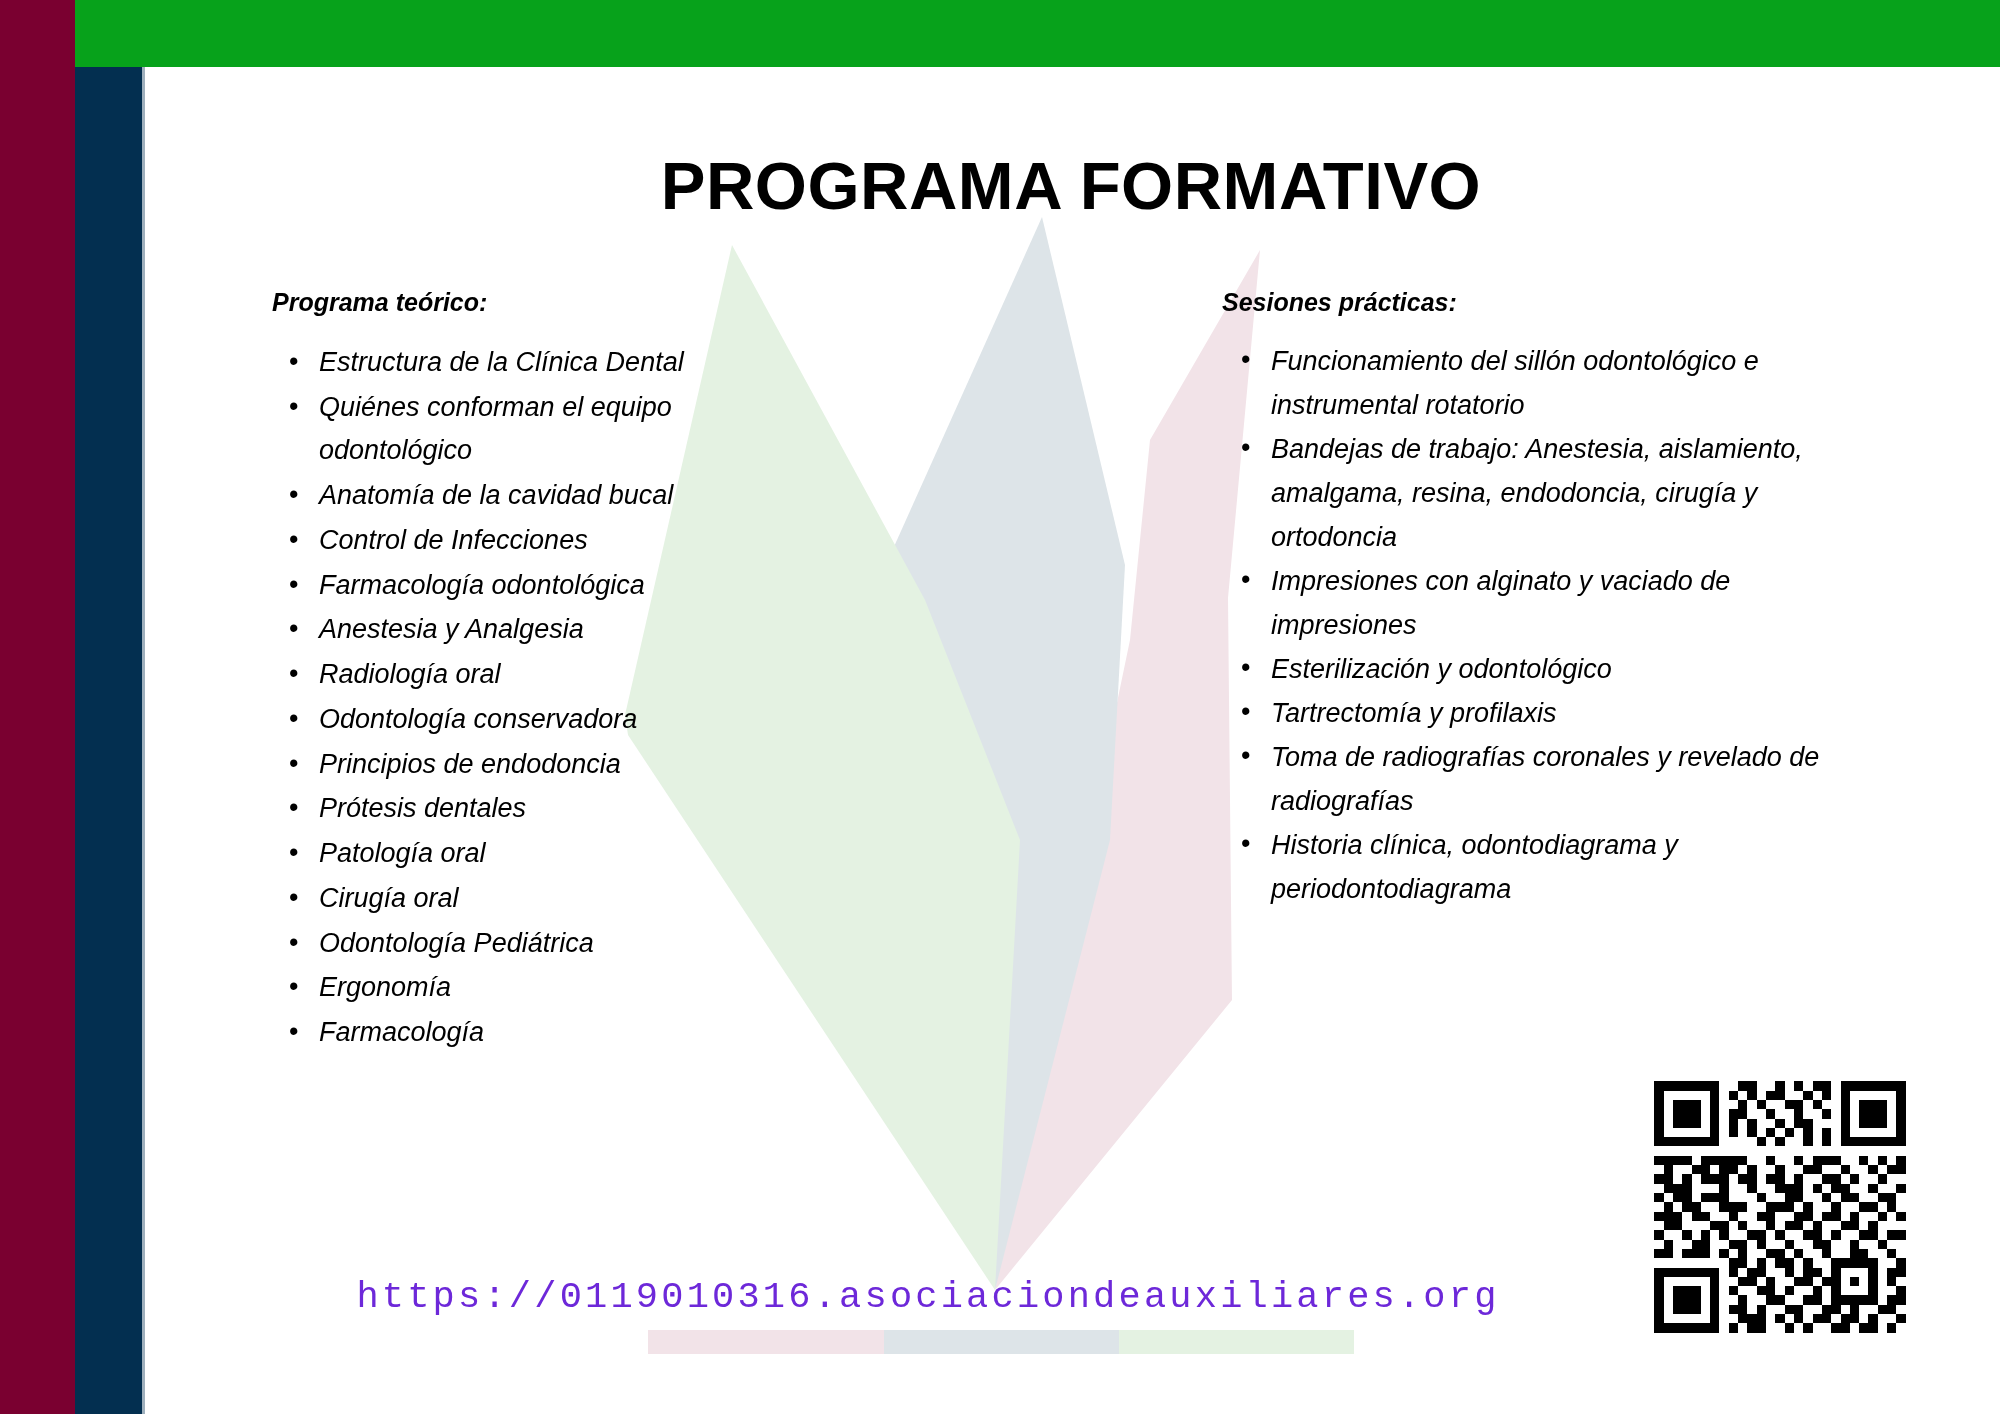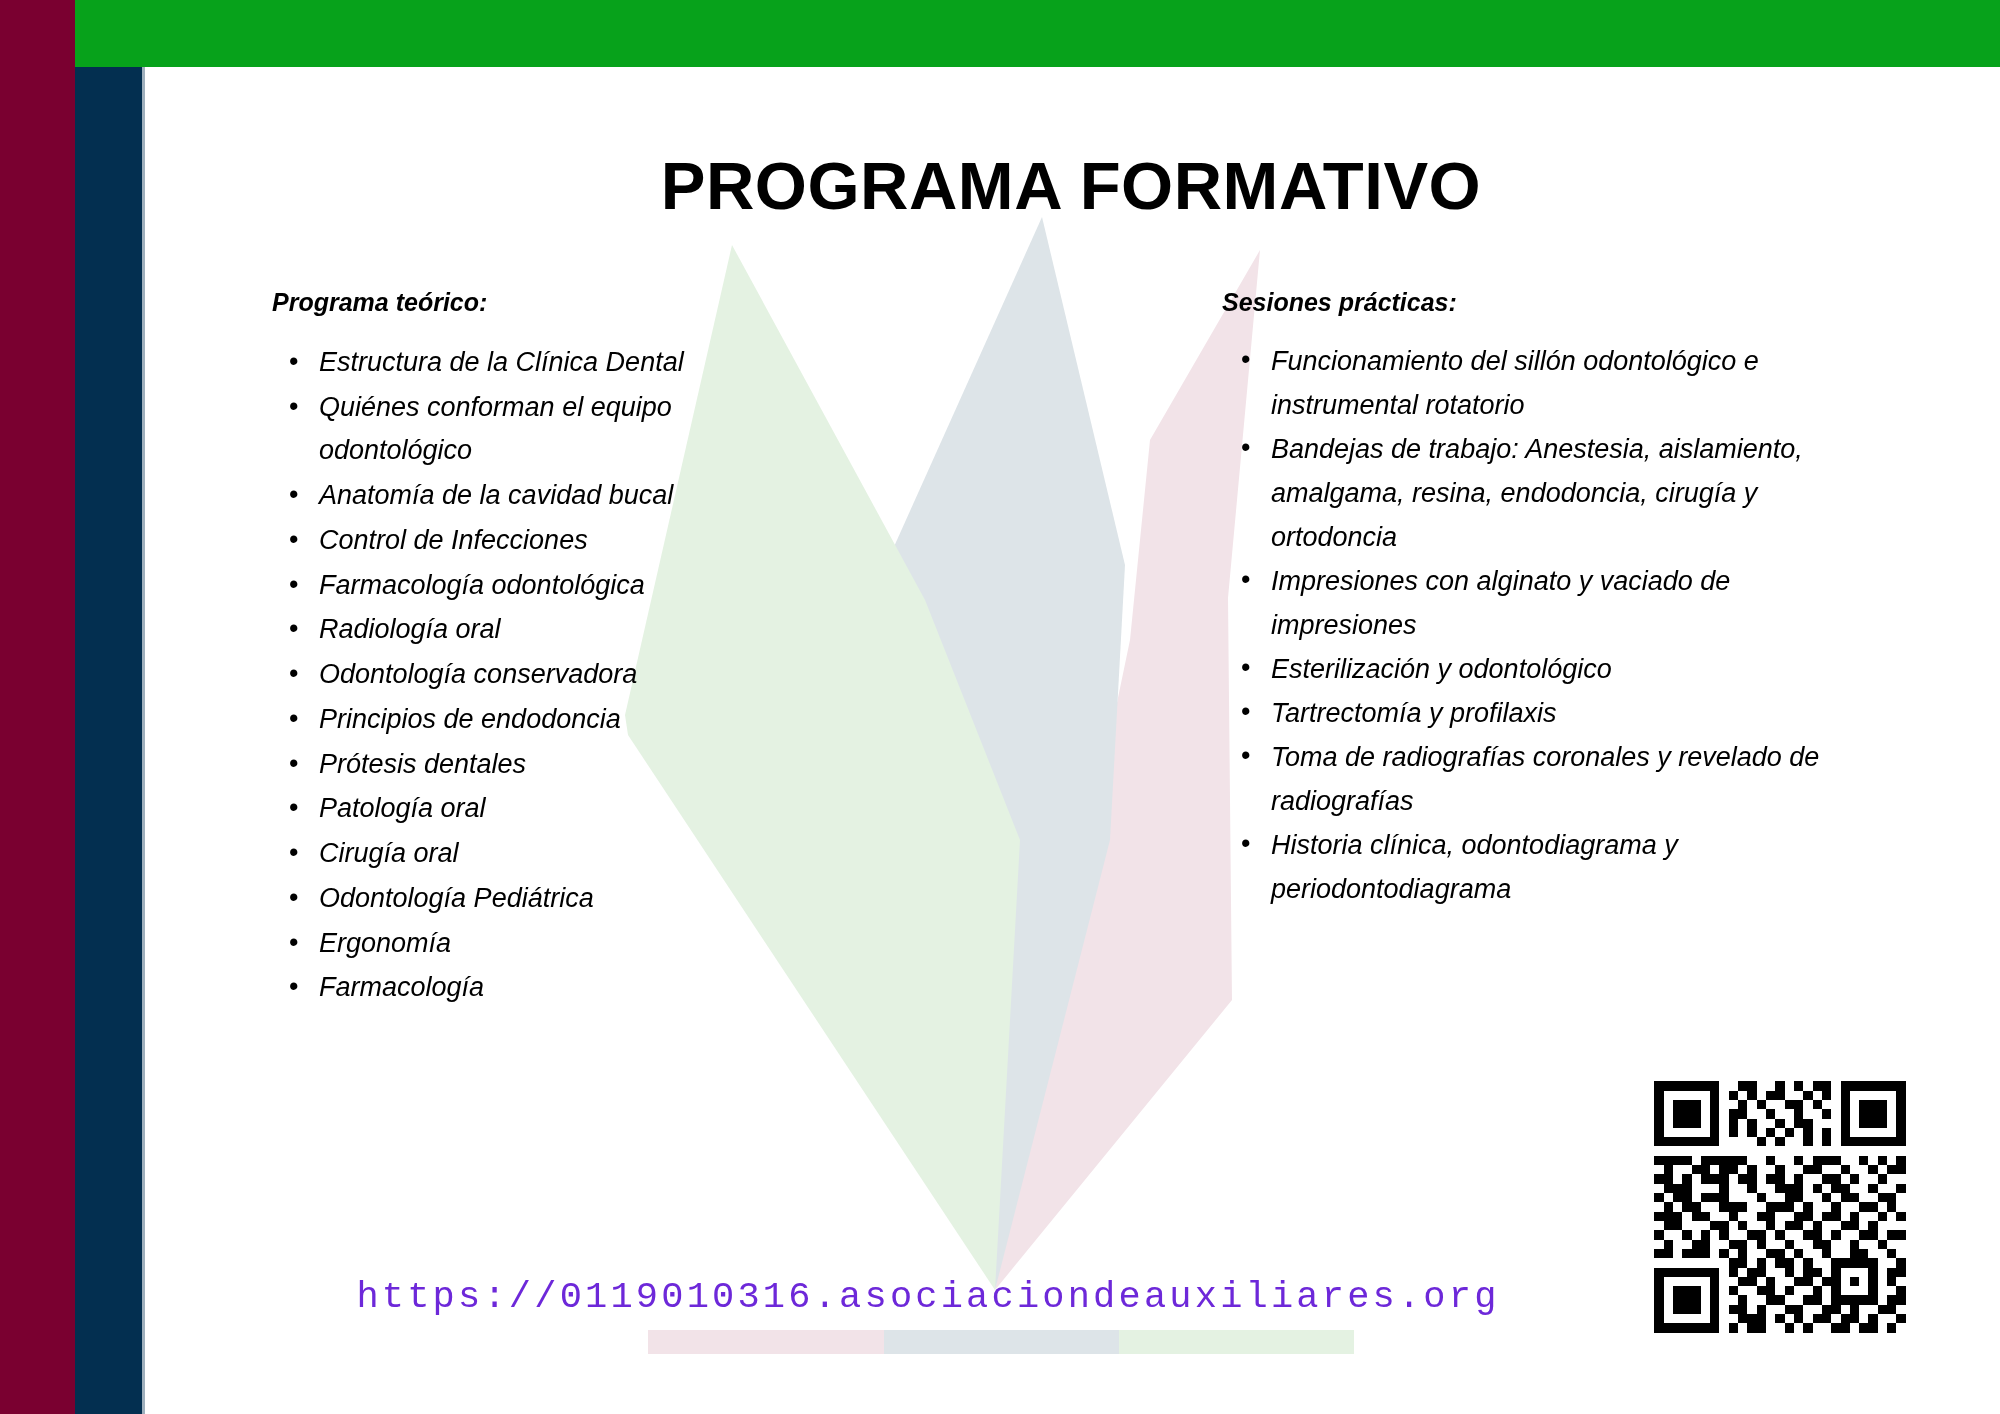--- a/index.html
+++ b/index.html
@@ -181,20 +181,21 @@
   <h1 class="title">PROGRAMA FORMATIVO</h1>
 
   <div class="col col-left">
     <div class="col-heading">Programa teórico:</div>
     <ul class="bullets">
       <li>Estructura de la Clínica Dental</li>
       <li>Quiénes conforman el equipo odontológico</li>
       <li>Anatomía de la cavidad bucal</li>
       <li>Control de Infecciones</li>
       <li>Farmacología odontológica</li>
+      <li>Anestesia y Analgesia</li>
       <li>Radiología oral</li>
       <li>Odontología conservadora</li>
       <li>Principios de endodoncia</li>
       <li>Prótesis dentales</li>
       <li>Patología oral</li>
       <li>Cirugía oral</li>
       <li>Odontología Pediátrica</li>
       <li>Ergonomía</li>
       <li>Farmacología</li>
     </ul>

